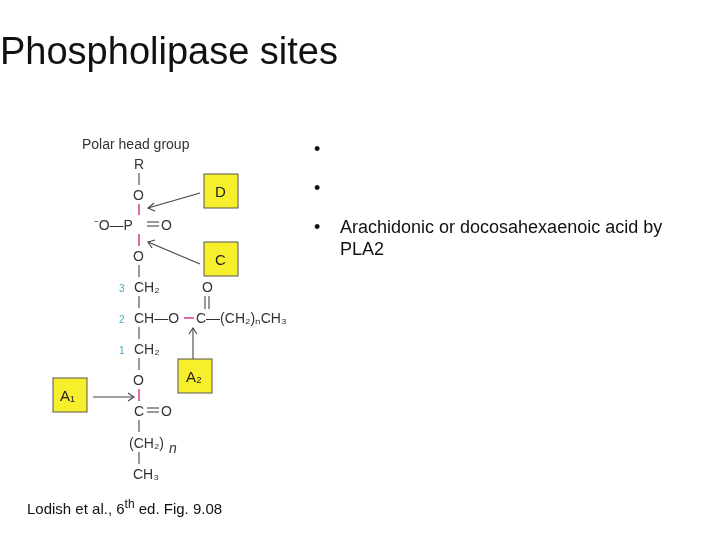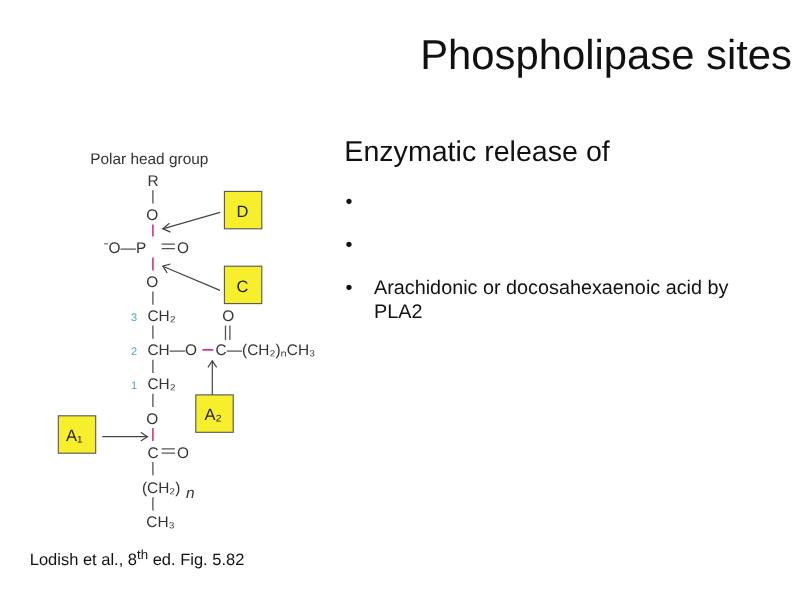--- a/index.html
+++ b/index.html
@@ -1,18 +1,18 @@
 <!DOCTYPE html>
 <html><head>
 <meta charset="utf-8">
 <style>
   html, body { margin: 0; padding: 0; background: #ffffff; }
   body { width: 720px; height: 540px; position: relative; overflow: hidden;
          font-family: "Liberation Sans", sans-serif; color: #000; }
-  .title { position: absolute; left: 0; top: 30px; width: 720px; text-align: right;
+  .title { position: absolute; left: 0; top: 30px; width: 720px; text-align: left;
            font-size: 38px; color: #111; }
   .diagram { position: absolute; left: 0; top: 16px; width: 300px; height: 500px; margin-left: 26px; }
   .diagram svg { position: absolute; left: 0; top: 0; }
   .chem { font-family: "Liberation Sans", sans-serif; font-size: 14px; fill: #333; }
   .num { font-size: 10px; fill: #4aa8c8; }
   .boxlbl { font-size: 15px; fill: #222; }
   .head-label { font-size: 14px; fill: #333; }
   .right { position: absolute; left: 313px; top: 120px; width: 395px; }
   .heading { font-size: 26px; line-height: 34px; color: #111; margin: 0 0 18px 0; }
   .bullet { display: flex; font-size: 18px; line-height: 22px; margin-bottom: 17px; color: #111; }
@@ -94,27 +94,26 @@
     </g>
     <g>
       <rect x="27" y="362" width="34" height="34" fill="#f7ef2c" stroke="#555" stroke-width="1"></rect>
       <text x="34" y="385" class="boxlbl">A₁</text>
     </g>
   </svg>
 </div>
 
 <div class="right">
   <div class="heading">
-    <div>Enzymatic release of</div>
   </div>
   <div class="bullet">
     <span class="dot">•</span>
   </div>
   <div class="bullet">
     <span class="dot">•</span>
   </div>
   <div class="bullet">
     <span class="dot">•</span>
     <span>Arachidonic or docosahexaenoic acid by PLA2</span>
   </div>
 </div>
 
-<div class="citation"><span>Lodish et al., 8</span><sup>th</sup><span> ed. Fig. 5.82</span></div>
+<div class="citation"><span>Lodish et al., 6</span><sup>th</sup><span> ed. Fig. 9.08</span></div>
 
 </body></html>

